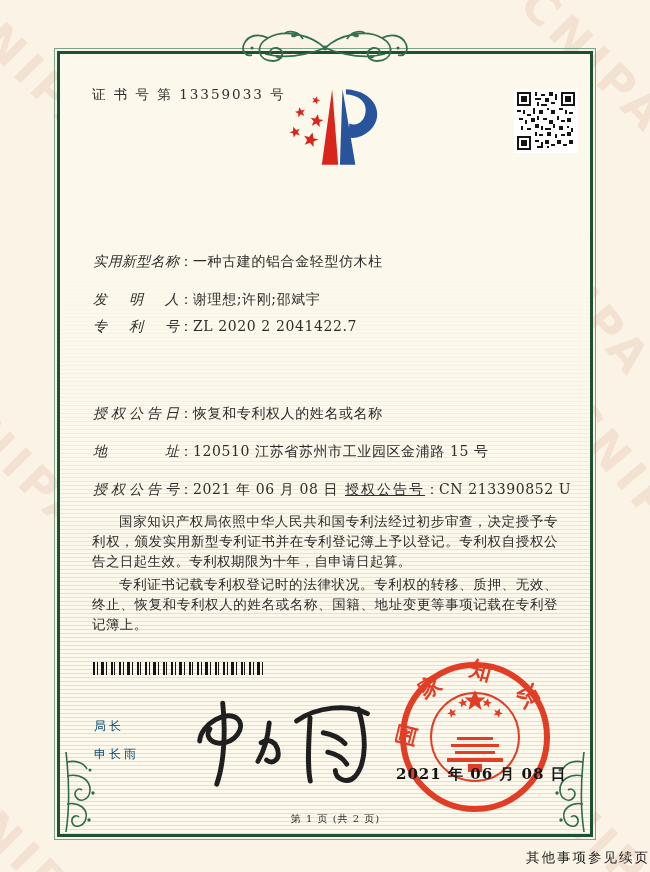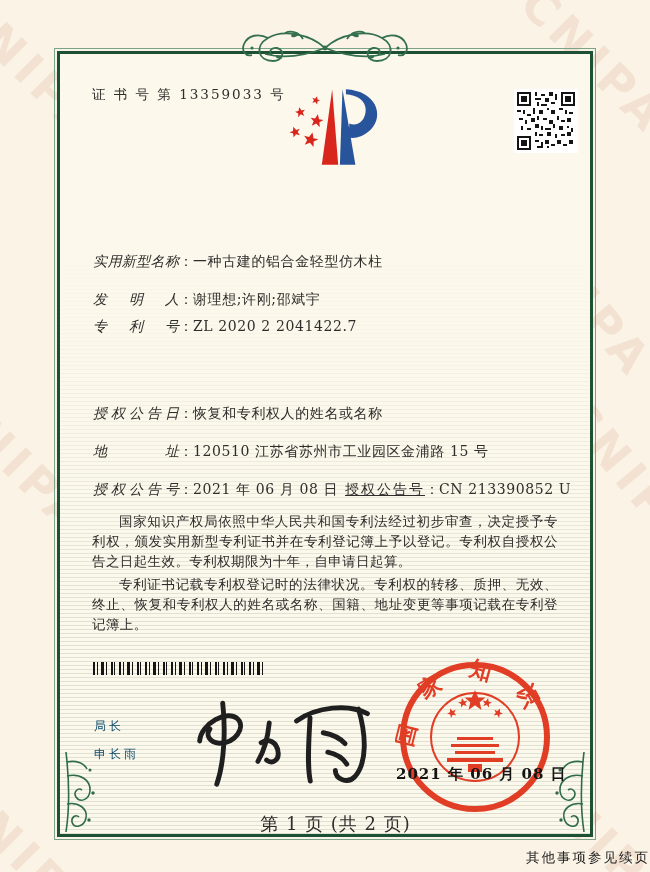--- a/index.html
+++ b/index.html
@@ -58,21 +58,21 @@
   .signer{position:absolute;left:94px;top:712px;font-size:12px;letter-spacing:3px;
           font-family:Liberation Serif, serif;color:#0c4a6e;line-height:28px;}
   .signature{position:absolute;left:186px;top:690px;transform:rotate(-2deg);}
 
   
   .seal{position:absolute;left:395px;top:657px;width:160px;height:160px;}
   .seal-date{position:absolute;left:396px;top:765px;width:162px;text-align:center;
              font-size:15px;font-weight:bold;color:#141414;letter-spacing:1px;white-space:nowrap;}
 
   
-  .page-no{position:absolute;left:0;right:16px;top:812px;text-align:center;font-size:18px;letter-spacing:1px;padding-left:37px;}
+  .page-no{position:absolute;left:0;right:16px;top:812px;text-align:center;font-size:10px;letter-spacing:1px;padding-left:37px;}
   .footer-note{position:absolute;left:0;right:0;top:849px;text-align:right;font-size:13.5px;letter-spacing:2px;color:#1d1d1d;}
 
   .orn{position:absolute;}
 </style>
 </head>
 <body>
 
 <div class="page">
 
   <span class="wm" style="left:-18px;top:-16px;">CNIPA</span>

